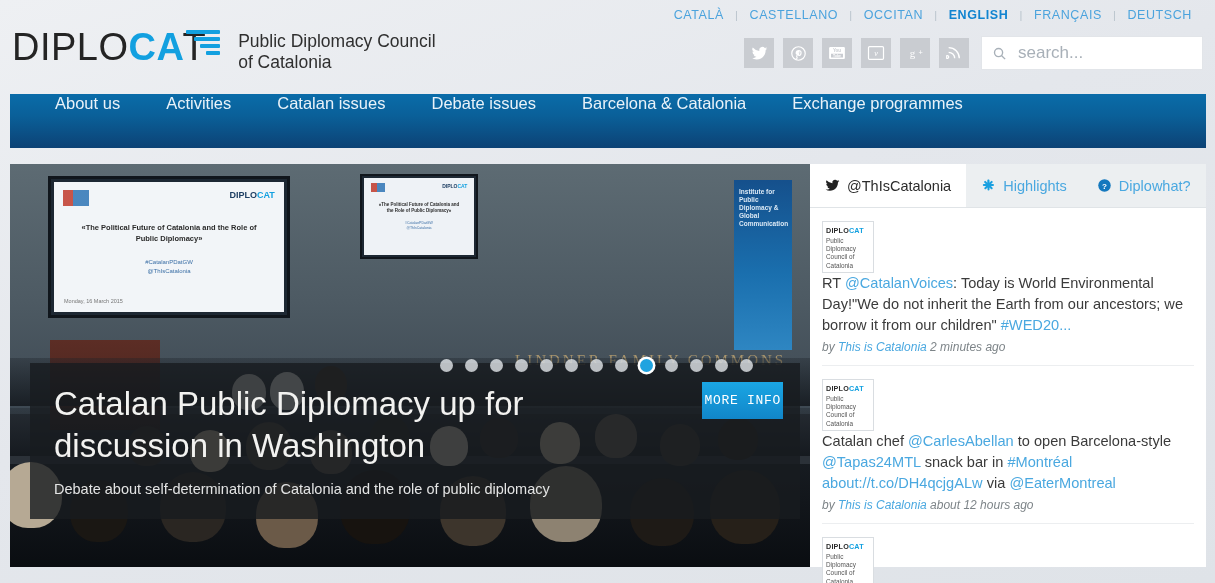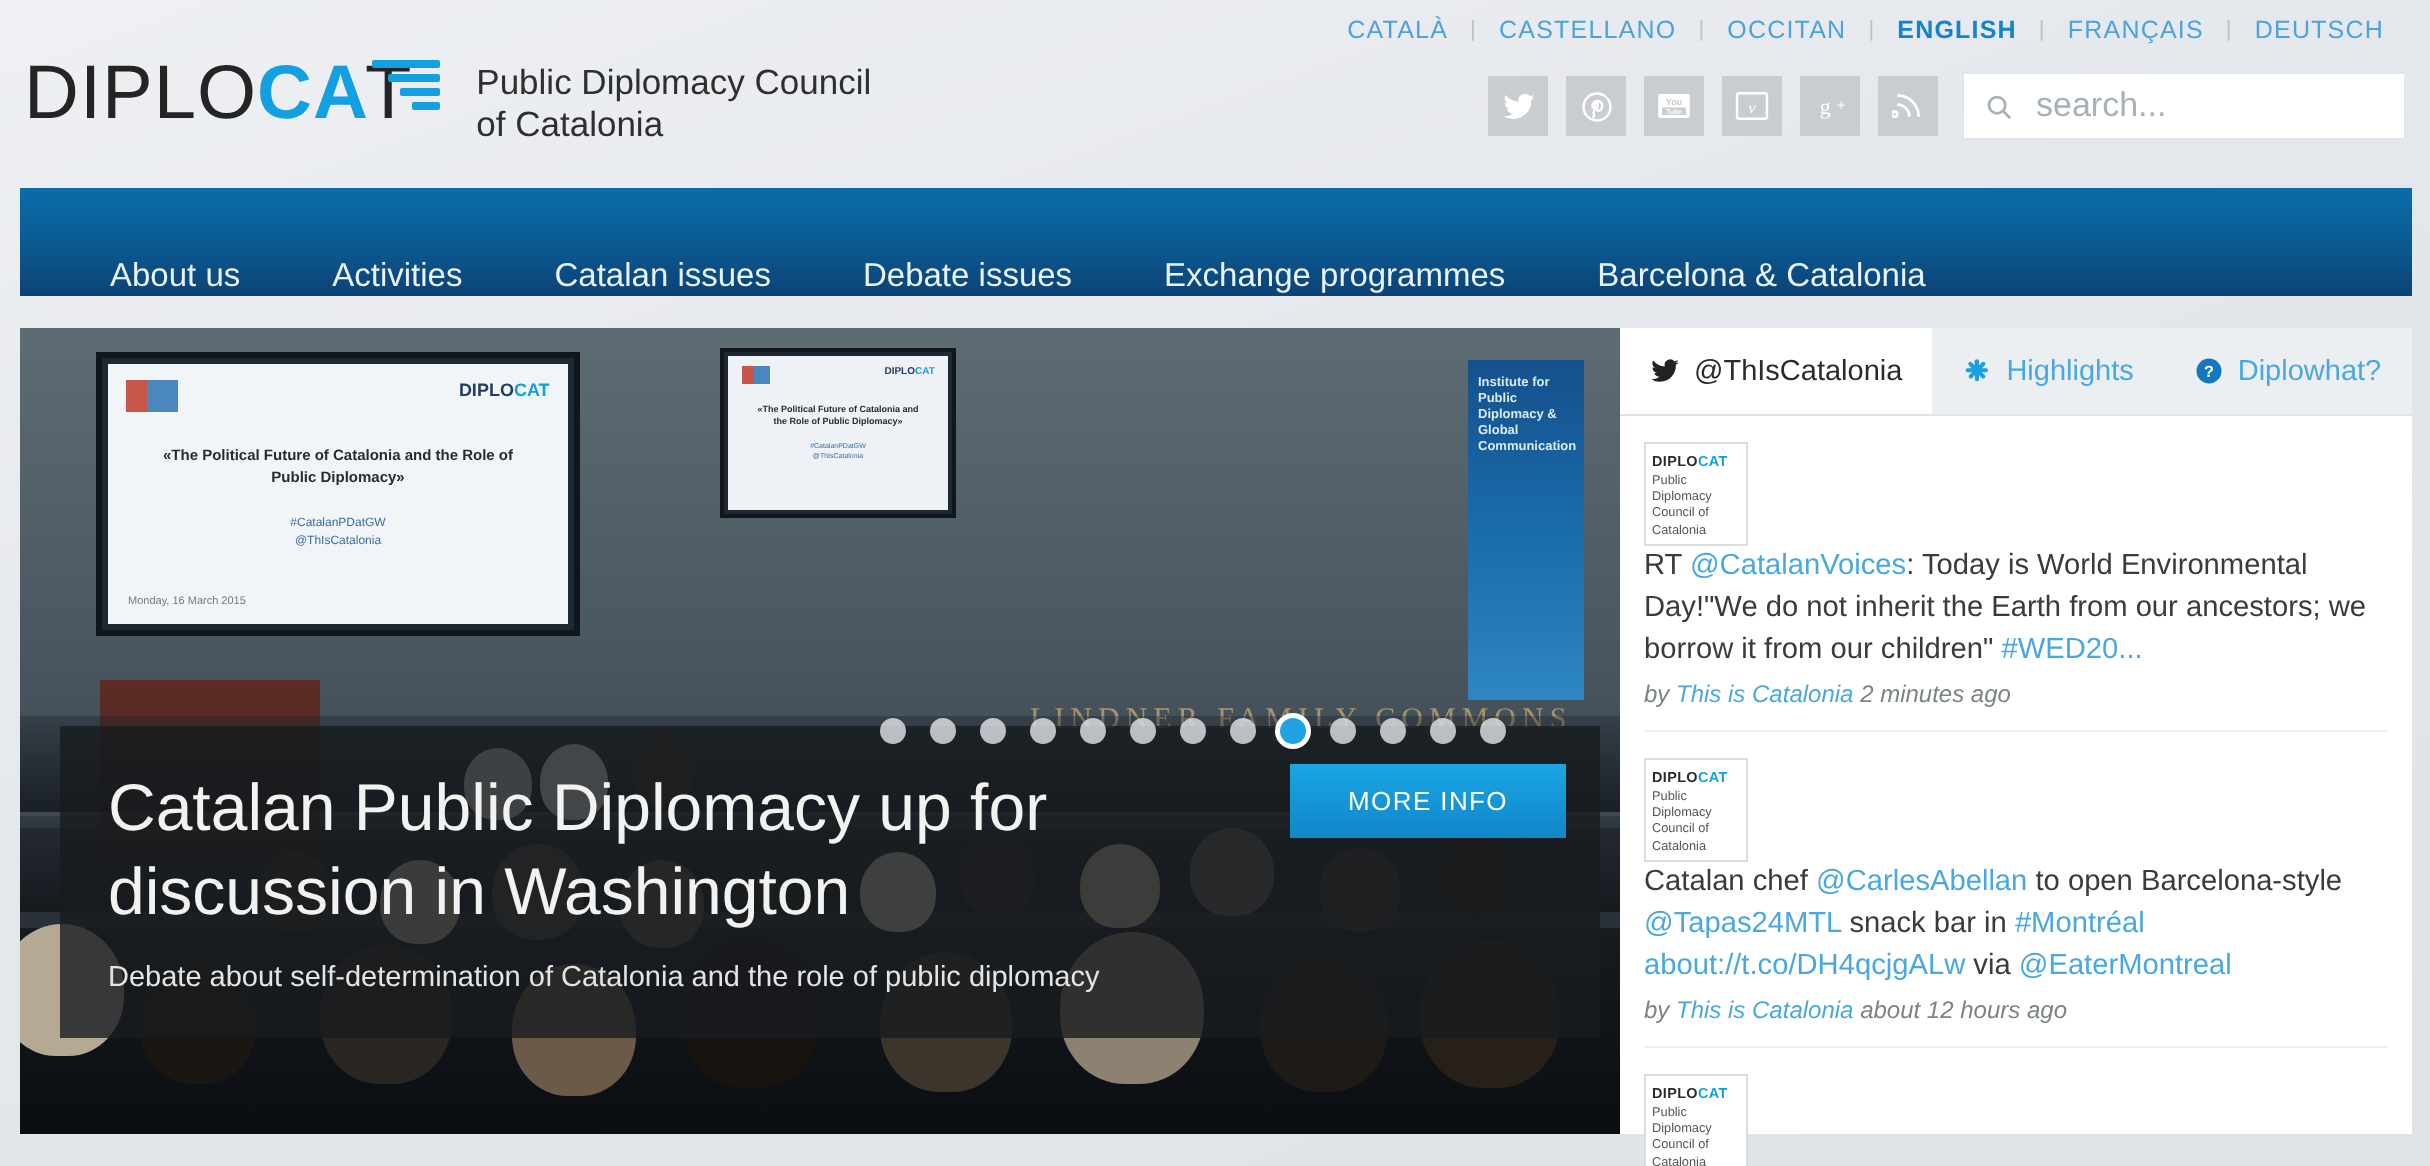--- a/index.html
+++ b/index.html
@@ -81,21 +81,21 @@
     color: #9aa2ab; font-family: "Liberation Sans", sans-serif;
     background: transparent;
   }
   .search-input::placeholder { color: #a8b0b8; }
 
   
   .mainnav {
     position: absolute; left: 10px; top: 94px;
     width: 1196px; height: 54px;
     background: linear-gradient(to bottom, #0a6ca9 0%, #0a6099 40%, #0c4275 100%);
-    display: flex; align-items: flex-end; padding-left: 22px;
+    display: flex; align-items: flex-start; padding-left: 22px;
   }
   .mainnav a {
     color: #e9f2f9; text-decoration: none; font-size: 16.5px;
     padding: 0 23px; white-space: nowrap; font-weight: 400;
   }
 
   
   .content { position: absolute; left: 10px; top: 164px; display: flex; }
 
   
@@ -176,22 +176,22 @@
   }
   .caption h1 {
     margin: 0; font-size: 33px; line-height: 42px; font-weight: 400;
     color: #f2f2f0; max-width: 620px;
   }
   .caption p { margin: 14px 0 0; font-size: 14.5px; color: #e3e4e4; }
   .more-btn {
     position: absolute; right: 17px; top: 19px;
     background: linear-gradient(to bottom,#1aa6e4,#1186c9);
     color: #fff; border: 0; font-size: 13px; letter-spacing: .7px;
-    padding: 11px 29px; cursor: pointer;
-    font-family: Liberation Sans, sans-serif;
+    padding: 11px 2px; cursor: pointer;
+    font-family: Liberation Mono, monospace;
     text-align: center;
   }
 
   
   .sidebar { width: 396px; height: 403px; background: #fff; position: relative; }
   .tabs { display: flex; height: 44px; background: #eceff1; border-bottom: 1px solid #e0e4e7; }
   .tab {
     display: flex; align-items: center; gap: 7px;
     padding: 0 15px; font-size: 14.5px; color: #4aa8e0; cursor: pointer;
     height: 100%;
@@ -300,22 +300,22 @@
         <input class="search-input" type="text" placeholder="search..." style="">
       </div>
     </div>
   </div>
 
   <div class="mainnav">
       <a href="#">About us</a>
       <a href="#">Activities</a>
       <a href="#">Catalan issues</a>
       <a href="#">Debate issues</a>
+      <a href="#">Barcelona &amp; Catalonia</a>
       <a href="#">Exchange programmes</a>
-      <a href="#">Barcelona &amp; Catalonia</a>
     </div>
 
   <div class="content">
 
     <div class="hero">
       <div class="photo">
         <div class="wall"></div>
         <div class="wall-text">LINDNER FAMILY COMMONS</div>
 
         <div class="screen-big">

